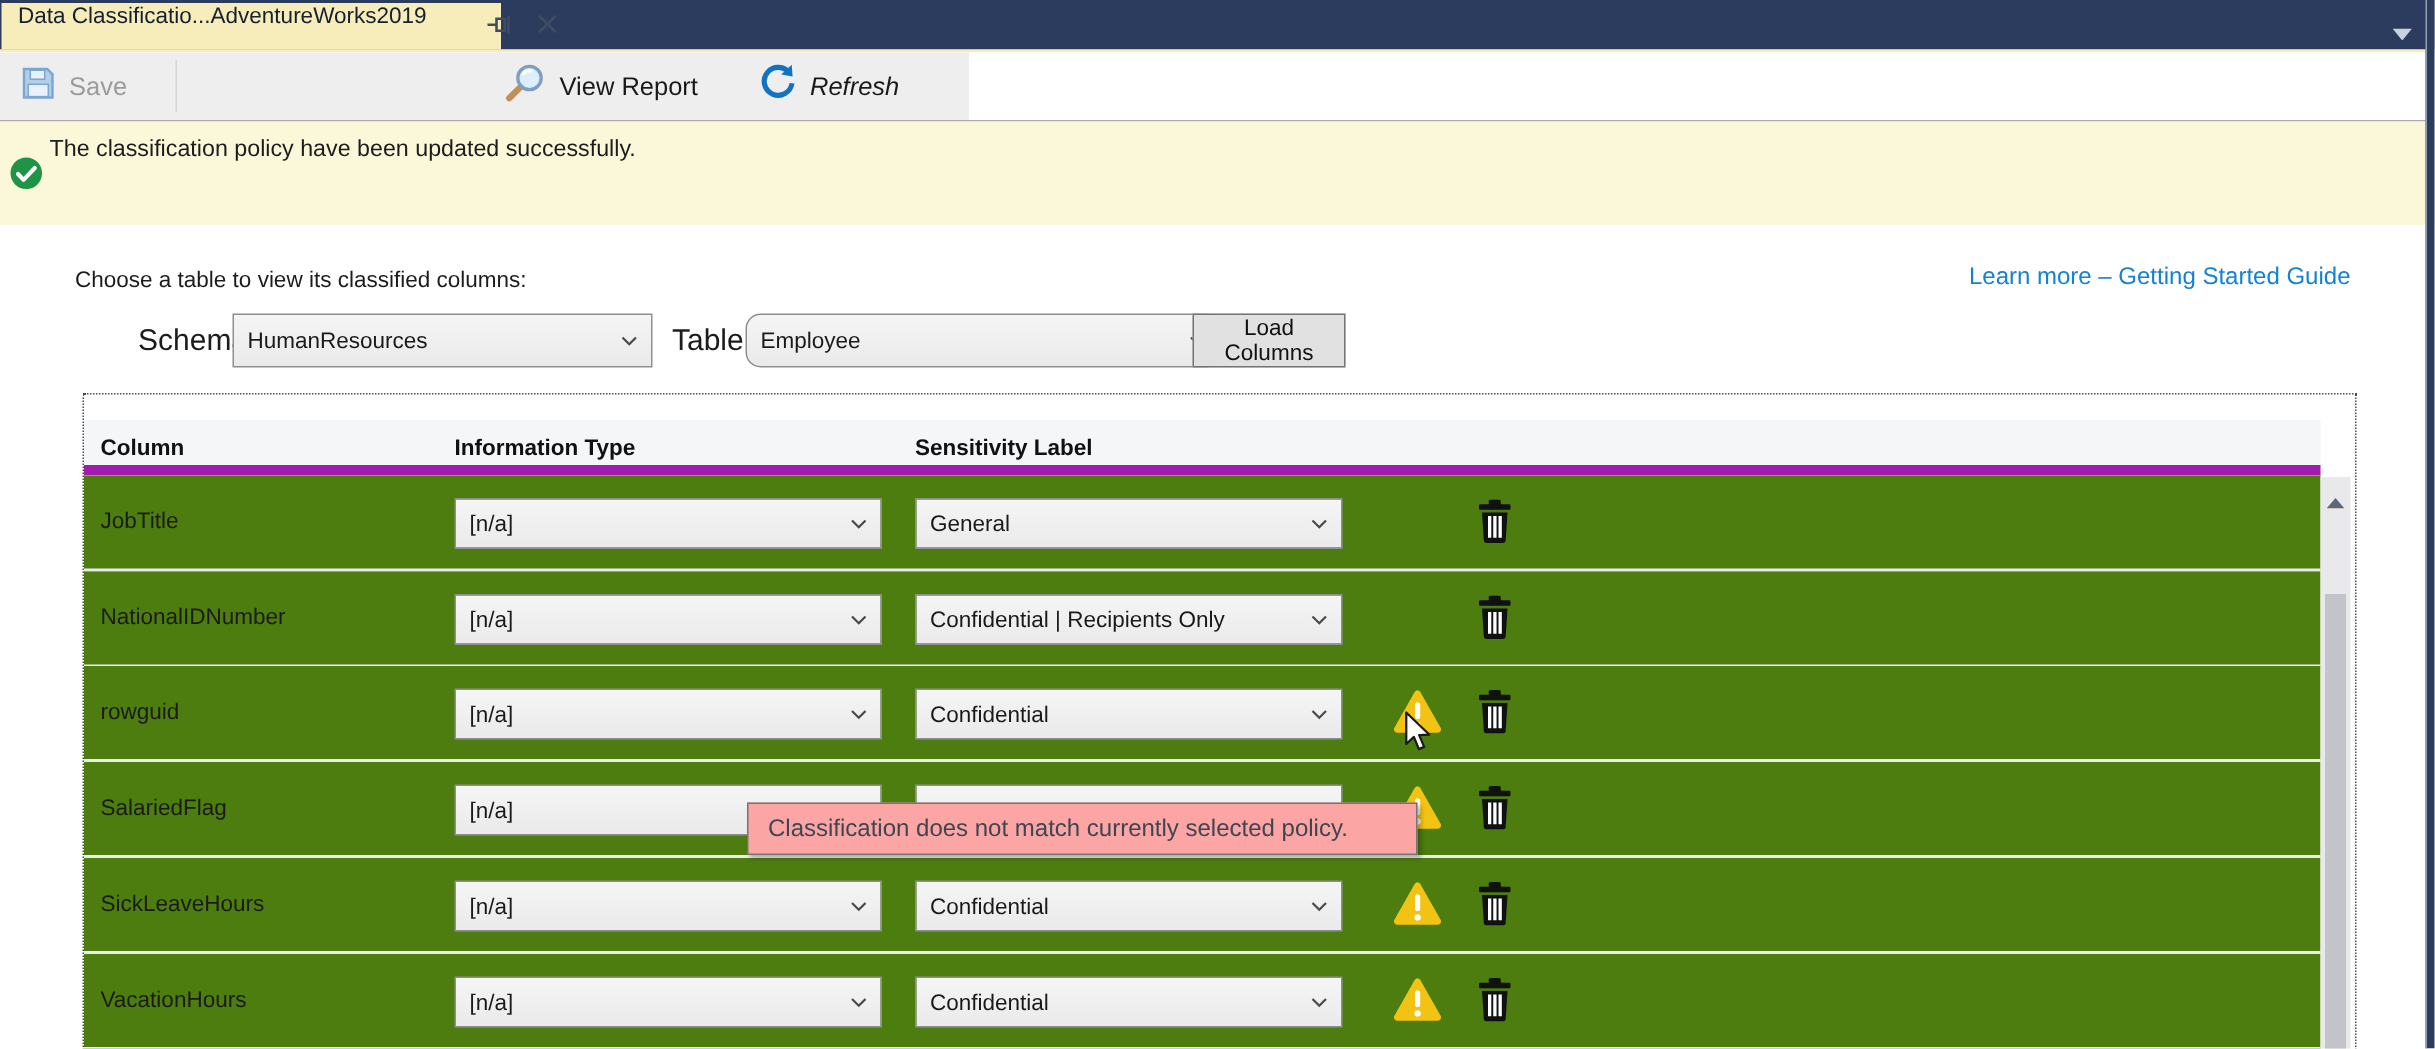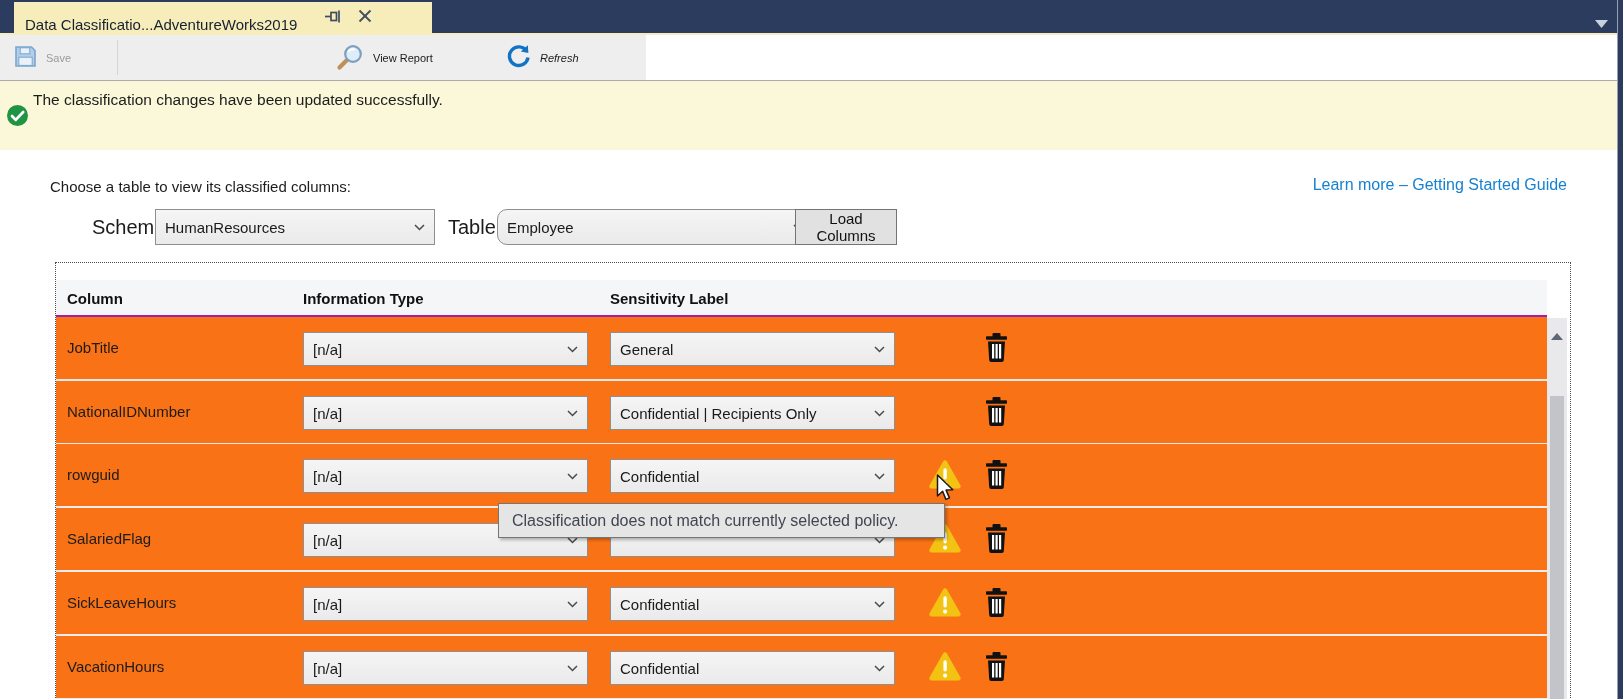--- a/index.html
+++ b/index.html
@@ -3,30 +3,30 @@
 <meta charset="utf-8">
 <style>
   html,body{margin:0;padding:0;}
   body{
     width:1623px;height:699px;position:relative;overflow:hidden;background:#ffffff;
     font-family:"Liberation Sans",sans-serif;color:#1b1b1b;
   }
   
   .tabbar{position:absolute;left:0;top:0;width:1623px;height:33px;background:#2b3c5e;}
   .tabline{position:absolute;left:0;top:33px;width:1623px;height:2px;background:#f7edbb;}
-  .tab{position:absolute;left:14px;top:2px;width:418px;height:31px;background:#f7edbb;display:flex;align-items:flex-end;}
+  .tab{position:absolute;left:1px;top:2px;width:333px;height:31px;background:#f7edbb;display:flex;align-items:flex-start;}
   .tab-title{font-size:15px;color:#16202e;padding-left:11px;white-space:nowrap;}
   .tab-pin{position:absolute;left:324px;top:9px;width:17px;height:15px;}
   .tab-close{position:absolute;left:358px;top:9px;width:14px;height:14px;}
   .win-arrow{position:absolute;left:1595px;top:14px;width:13px;height:8px;}
   .right-strip{position:absolute;left:1617px;top:0;width:6px;height:699px;background:#2b3c5e;border-left:1px solid #97a0b2;}
   
   .toolbar{position:absolute;left:0;top:35px;width:1623px;height:45px;background:#ffffff;border-bottom:1px solid #ababab;}
   .toolbar-gray{position:absolute;left:0;top:0;width:646px;height:45px;background:#eeeeee;}
-  .tbtn{position:absolute;top:0;height:45px;display:flex;align-items:center;gap:9px;font-size:11px;color:#1a1a1a;}
+  .tbtn{position:absolute;top:0;height:45px;display:flex;align-items:center;gap:9px;font-size:17px;color:#1a1a1a;}
   .tbtn .lbl{white-space:nowrap;}
   .tbtn-save{left:14px;}
   .tbtn-save .lbl{color:#9b9b9b;}
   .tb-sep{position:absolute;left:117px;top:5px;width:1px;height:35px;background:#d6d6d6;}
   .tbtn-add{left:126px;}
   .tbtn-report{left:336px;}
   .tbtn-refresh{left:505px;font-style:italic;}
   
   .banner{position:absolute;left:0;top:81px;width:1623px;height:69px;background:#fbf8d9;}
   .banner-icon{position:absolute;left:6px;top:104px;width:23px;height:23px;}
@@ -37,37 +37,37 @@
   .field-label{position:absolute;top:209px;height:36px;line-height:36px;font-size:20px;color:#1c1c1c;}
   .lbl-schema{left:92px;}
   .lbl-table{left:448px;}
   .combo{position:absolute;height:34px;background:linear-gradient(#f5f5f5,#eaeaea);border:1px solid #8f8f8f;box-sizing:border-box;display:flex;align-items:center;padding:0 28px 0 9px;font-size:15px;color:#1a1a1a;white-space:nowrap;overflow:hidden;}
   .combo .chev{position:absolute;right:9px;top:50%;margin-top:-3px;}
   .combo-schema{left:155px;top:209px;width:280px;height:36px;}
   .combo-table{left:497px;top:209px;width:317px;height:36px;border-radius:10px;}
   .load-btn{position:absolute;left:795px;top:209px;width:102px;height:36px;background:#e1e1e1;border:1px solid #747474;box-sizing:border-box;font-size:15px;color:#111;display:flex;align-items:center;justify-content:center;font-family:"Liberation Sans",sans-serif;}
   
   .grid{position:absolute;left:55px;top:262px;width:1514px;height:470px;border:1px dotted #4c4c4c;background:#fff;box-sizing:content-box;}
-  .grid-header{position:absolute;left:0;top:17px;width:1491px;height:37px;background:#f5f6f7;border-bottom:2px solid #a21caf;box-sizing:border-box;}
+  .grid-header{position:absolute;left:0;top:17px;width:1491px;height:37px;background:#f5f6f7;border-bottom:7px solid #a21caf;box-sizing:border-box;}
   .grid-header span{position:absolute;top:0;height:37px;line-height:37px;font-size:15px;font-weight:bold;color:#111;}
   .h-col{left:11px;}
   .h-info{left:247px;}
   .h-sens{left:554px;}
   .grid-rows{position:absolute;left:0;top:0;width:1491px;height:100%;}
-  .grid-row{position:absolute;left:0;width:1491px;height:64px;box-sizing:border-box;border-bottom:2px solid #ebebeb;background:#f97316;}
+  .grid-row{position:absolute;left:0;width:1491px;height:64px;box-sizing:border-box;border-bottom:2px solid #ebebeb;background:#4d7c0f;}
   .cell-name{position:absolute;left:11px;top:0;height:62px;line-height:62px;font-size:15px;color:#1b1b1b;white-space:nowrap;}
   .row-combo{top:15px;width:285px;height:34px;}
   .warn{position:absolute;left:872px;top:15px;width:34px;height:31px;}
   .trash{position:absolute;left:929px;top:16px;width:23px;height:29px;}
   
   .vscroll{position:absolute;left:1491px;top:55px;width:20px;height:413px;background:#e9e9ec;}
   .vscroll-up{position:absolute;left:4px;top:8px;width:12px;height:7px;}
   .vscroll-thumb{position:absolute;left:3px;top:78px;width:14px;height:calc(100% - 78px);background:#c3c4c9;}
   
-  .tooltip{position:absolute;left:498px;top:503px;width:447px;height:35px;background:#e5e5e5;border:1px solid #757575;box-sizing:border-box;box-shadow:2px 2px 3px rgba(0,0,0,0.28);z-index:20;font-size:16px;color:#404550;line-height:33px;padding-left:13px;white-space:nowrap;overflow:hidden;}
+  .tooltip{position:absolute;left:498px;top:535px;width:447px;height:35px;background:#fca5a5;border:1px solid #757575;box-sizing:border-box;box-shadow:2px 2px 3px rgba(0,0,0,0.28);z-index:20;font-size:16px;color:#404550;line-height:33px;padding-left:13px;white-space:nowrap;overflow:hidden;}
   .cursor{position:absolute;left:936px;top:474px;z-index:30;}
 </style>
 </head>
 <body>
 
 <div class="tabbar"></div>
 <div class="tab">
   <span class="tab-title">Data Classificatio...AdventureWorks2019</span>
 </div>
 <span class="tab-pin">
@@ -129,21 +129,21 @@
 </div>
 
 <div class="banner"></div>
 <span class="banner-icon">
   <svg width="23" height="23" viewBox="0 0 23 23">
     <circle cx="11.5" cy="11.5" r="10.5" fill="#1e9444"></circle>
     <path d="M6 12 l3.7 3.9 L17.2 8" fill="none" stroke="#ffffff" stroke-width="2.7" stroke-linecap="round" stroke-linejoin="round"></path>
   </svg>
 </span>
 <div class="banner-text">
-  <div>The classification changes have been updated successfully.</div>
+  <div>The classification policy have been updated successfully.</div>
 </div>
 
 <div class="chooser-label">Choose a table to view its classified columns:</div>
 <a class="learn-link">Learn more – Getting Started Guide</a>
 
 <span class="field-label lbl-schema">Schema</span>
 <div class="combo combo-schema">
   <span>HumanResources</span>
   <svg class="chev" width="11" height="7" viewBox="0 0 11 7">
       <polyline points="1,1 5.5,5.5 10,1" fill="none" stroke="#4a4a4a" stroke-width="1.5"></polyline>

